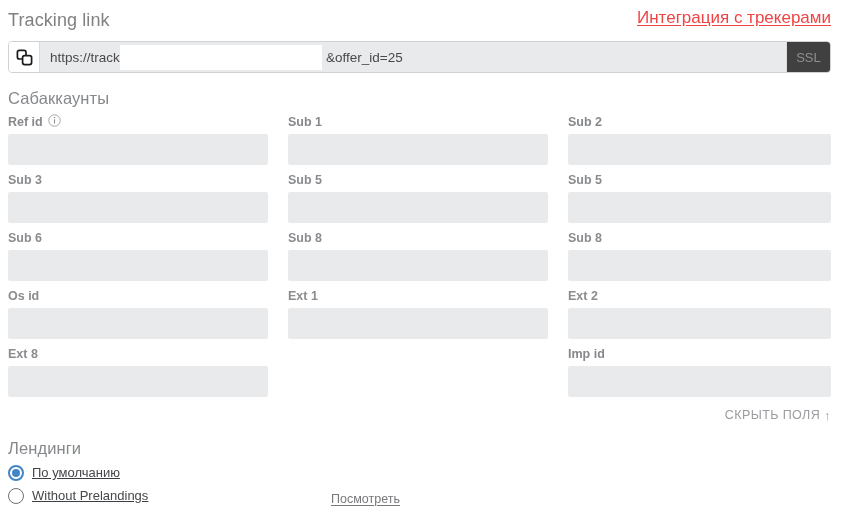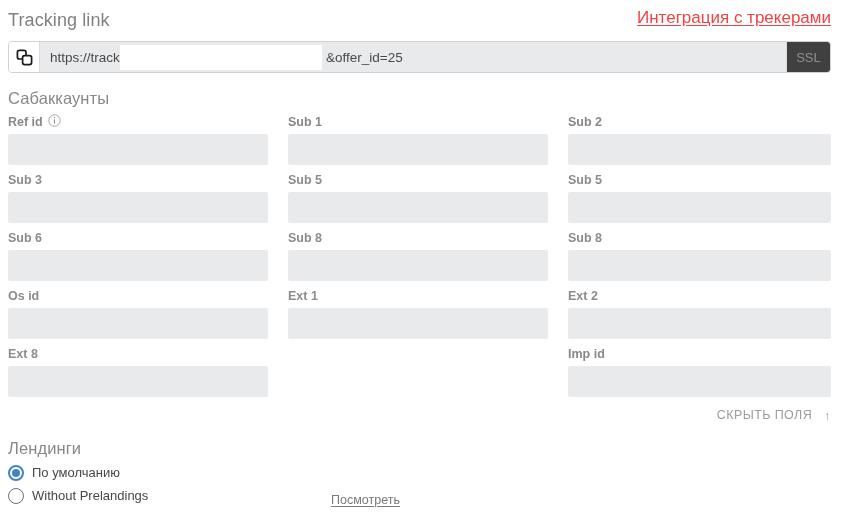--- a/index.html
+++ b/index.html
@@ -174,38 +174,38 @@
   .hide-fields {
     position: absolute;
     right: 12px;
     top: 408px;
     font-size: 12.5px;
     letter-spacing: 0.4px;
     color: #9a9c9f;
     cursor: pointer;
     display: flex;
     align-items: center;
-    gap: 12px;
+    gap: 4px;
     white-space: nowrap;
   }
   .hide-fields .arrow { font-size: 13px; line-height: 1; }
 
   
   #landings-title { left: 8px; top: 439px; }
   .radio-list {
     position: absolute;
     left: 8px;
     top: 461px;
     width: 823px;
   }
   .radio-row {
     height: 23px;
     display: flex;
-    align-items: center;
     position: relative;
+    text-decoration: underline;
   }
   .radio-opt {
     display: flex;
     align-items: center;
     gap: 8px;
     cursor: pointer;
   }
   .radio {
     width: 16px;
     height: 16px;

